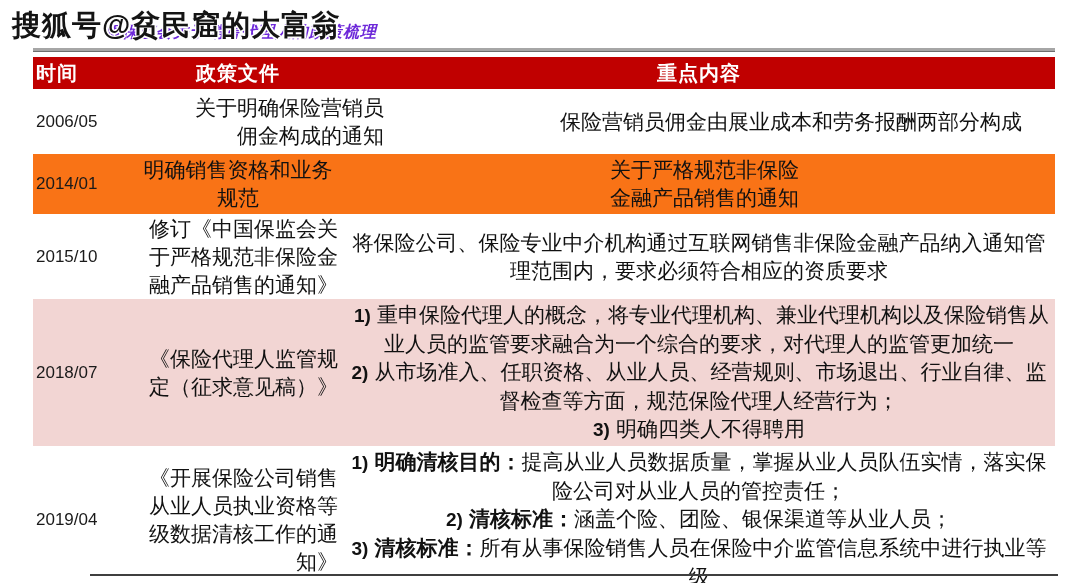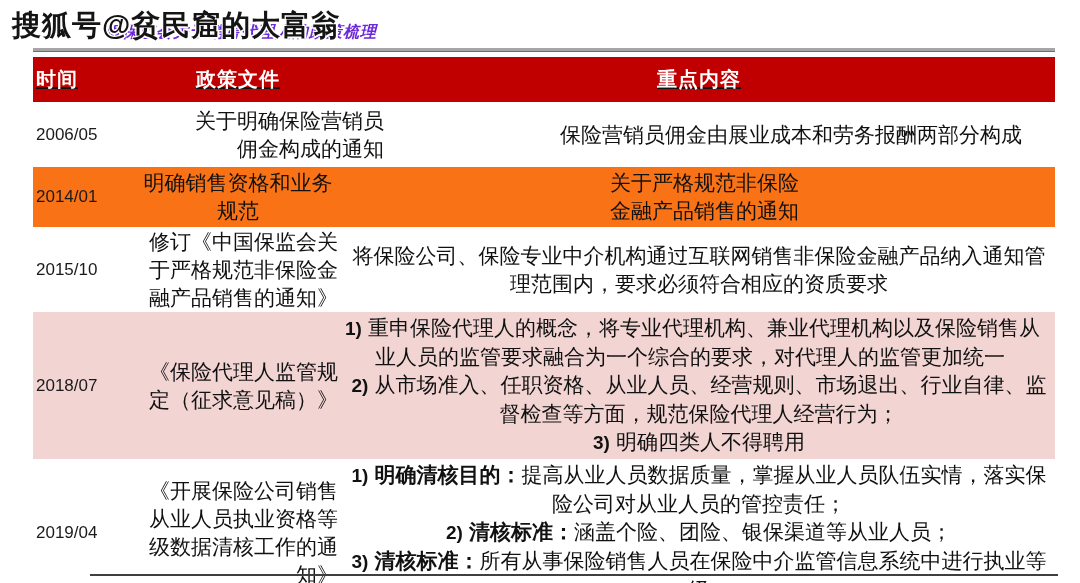--- a/index.html
+++ b/index.html
@@ -23,41 +23,41 @@
   .top-rule{
     position:absolute;left:33px;top:48px;width:1022px;height:3px;
     background:#a6a6a6;border-bottom:1px solid #6e6e6e;z-index:1;
   }
   .table{
     position:absolute;left:33px;top:57px;width:1022px;z-index:2;
   }
   .thead,.tr{
     display:grid;grid-template-columns:100px 210px 712px;
   }
-  .thead{height:45px;text-decoration:underline;}
+  .thead{height:32px;}
   .th{
     display:flex;align-items:center;justify-content:center;
     color:#fff;font-weight:bold;font-size:20px;letter-spacing:1px;
   }
   .th-time{justify-content:flex-start;padding-left:3px;}
   .tr{align-items:stretch;}
   .td{
     display:flex;flex-direction:column;justify-content:center;
     font-size:21px;line-height:28px;
   }
   .td-time{
     font-family:"Liberation Sans","DejaVu Sans",sans-serif;
     font-size:17px;padding-left:3px;color:#1a1a1a;
   }
   .td-policy{align-items:center;text-align:right;font-family:Liberation Serif, serif;}
   .td-policy .policy-text{width:200px;}
   .td-content{padding:2px 2px;}
   .item{margin:0;}
   .align-center{text-align:center;}
-  .align-hanging{text-align:left;padding-left:30px;text-indent:-30px;}
+  .align-hanging{text-align:left;padding-left:30px;text-indent:-30px;margin-left:9px;}
   .align-hanging-center{text-align:center;}
   .marker{
     font-family:"Liberation Sans","DejaVu Sans",sans-serif;
     font-weight:bold;font-size:19px;padding-right:6px;
   }
   .prefix{font-weight:bold;}
   .bottom-rule{
     position:absolute;left:90px;top:574px;width:968px;height:0;
     border-top:2px solid #3f3f3f;z-index:2;
   }

